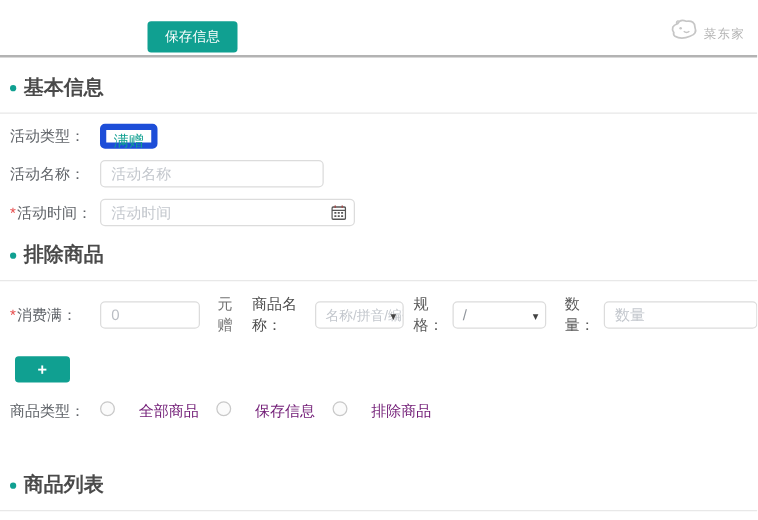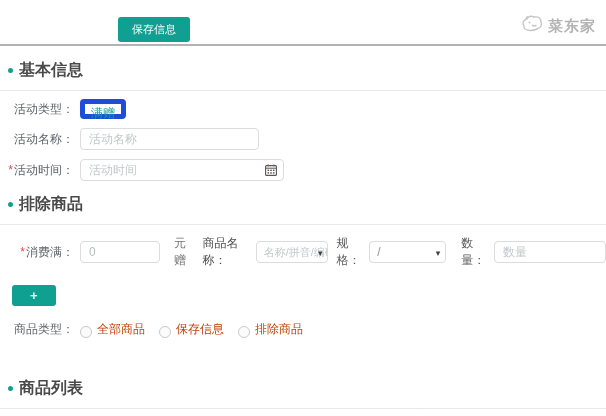--- a/index.html
+++ b/index.html
@@ -6,31 +6,31 @@
   html,body { background:#fff; }
   body { font-family: "Liberation Sans", "DejaVu Sans", sans-serif; }
   .page { position:relative; width:606px; height:416px; background:#fff; overflow:hidden; }
 
   
   .hdr { position:relative; height:46px; border-bottom:2px solid #b3b3b3; }
   .btn-save { position:absolute; left:118px; top:17px; width:72px; height:25px;
     background:#10a091; color:#fff; border:none; border-radius:3px; font-size:11px;
     font-family:inherit; cursor:pointer; }
   .brand { position:absolute; right:10px; top:14px; display:flex; align-items:center; gap:4px; }
-  .brand-name { color:#b4b4b4; font-size:15px; font-weight:bold; letter-spacing:1px; }
+  .brand-name { color:#b4b4b4; font-size:10px; font-weight:normal; letter-spacing:1px; }
 
   
   .main { padding:0 0 0 0; }
   .sec-title { display:flex; align-items:center; gap:6px; margin:14px 0 0 8px;
     font-size:16px; color:#4a4a4a; font-weight:bold; }
   .bullet { width:5px; height:5px; border-radius:50%; background:#10a091; display:inline-block; }
   .sec-line { height:1px; background:#e8e8e8; margin-top:9px; width:100%; }
 
   .row { display:flex; align-items:center; margin-left:8px; font-size:12px; color:#5a5a5a; }
-  .lbl { display:inline-block; min-width:66px; text-align:right; white-space:nowrap;
+  .lbl { display:inline-block; min-width:66px; white-space:nowrap;
     color:#5f6368; margin-right:6px; }
   .lbl-wide { min-width:78px; }
   .req { color:#e64747; margin-right:1px; }
 
   .inp { height:22px; border:1px solid #dcdcdc; border-radius:4px; padding:0 8px;
     font-size:12px; color:#333; font-family:inherit; outline:none; background:#fff; }
   .inp::placeholder { color:#c3c7cd; }
   .dim-val { color:#b9bdc3; }
   .inp-disabled { background:#ececec; border-color:#e0e0e0; }
   .inp-disabled::placeholder { color:#bfc3c8; }
@@ -43,22 +43,22 @@
     cursor:pointer; overflow:hidden; white-space:nowrap; }
   .sel-val { color:#c3c7cd; font-size:11px; }
   .sel-val-dark { color:#8f949b; font-size:12px; }
   .sel-arrow { position:absolute; right:5px; top:6px; color:#424242; font-size:9px; line-height:10px; }
 
   .btn-add { display:inline-flex; align-items:center; gap:6px; margin:16px 0 0 12px;
     height:21px; padding:0 18px; background:#10a091; color:#fff; border:none;
     border-radius:3px; font-size:12px; font-family:inherit; cursor:pointer; }
   .plus-glyph { font-size:13px; font-weight:bold; line-height:1; }
 
-  .radio-item { display:inline-flex; align-items:flex-end; gap:5px; margin-right:14px;
-    color:#c2410c; cursor:pointer; }
+  .radio-item { display:inline-flex; align-items:flex-start; gap:19px; margin-right:14px;
+    color:#701a75; cursor:pointer; }
   .radio-dot { width:12px; height:12px; border:1px solid #c9c9c9; border-radius:50%;
     background:#fbfbfb; display:inline-block; }
 
   .btn-sq { width:25px; height:23px; border:1px solid #cfcfcf; border-radius:4px;
     background:#fff; color:#3a3a3a; font-size:15px; font-weight:bold; line-height:1;
     font-family:inherit; cursor:pointer; display:inline-flex; align-items:center; justify-content:center; }
 </style>
 </head>
 <body>
 
@@ -135,21 +135,21 @@
       <span class="sel" style="width:81px; margin-left:2px;">
         <span class="sel-val">名称/拼音/编码</span>
         <span class="sel-arrow">▾</span>
       </span>
       <span style="margin-left:8px;">规格：</span>
       <span class="sel" style="width:86px; margin-left:2px;">
         <span class="sel-val-dark">/</span>
         <span class="sel-arrow">▾</span>
       </span>
       <span style="margin-left:15px;">数量：</span>
-      <input class="inp" style="width: 112px; margin-left: 2px;" placeholder="数量">
+      <input class="inp" style="width: 123px; margin-left: 2px;" placeholder="数量">
     </div>
 
     <button class="btn-add">
       <span class="plus-glyph">+</span>
     </button>
 
     <div class="row" style="margin-top:15px;">
       <span class="lbl">商品类型：</span>
       <span class="radio-item">
         <span class="radio-dot"></span>

